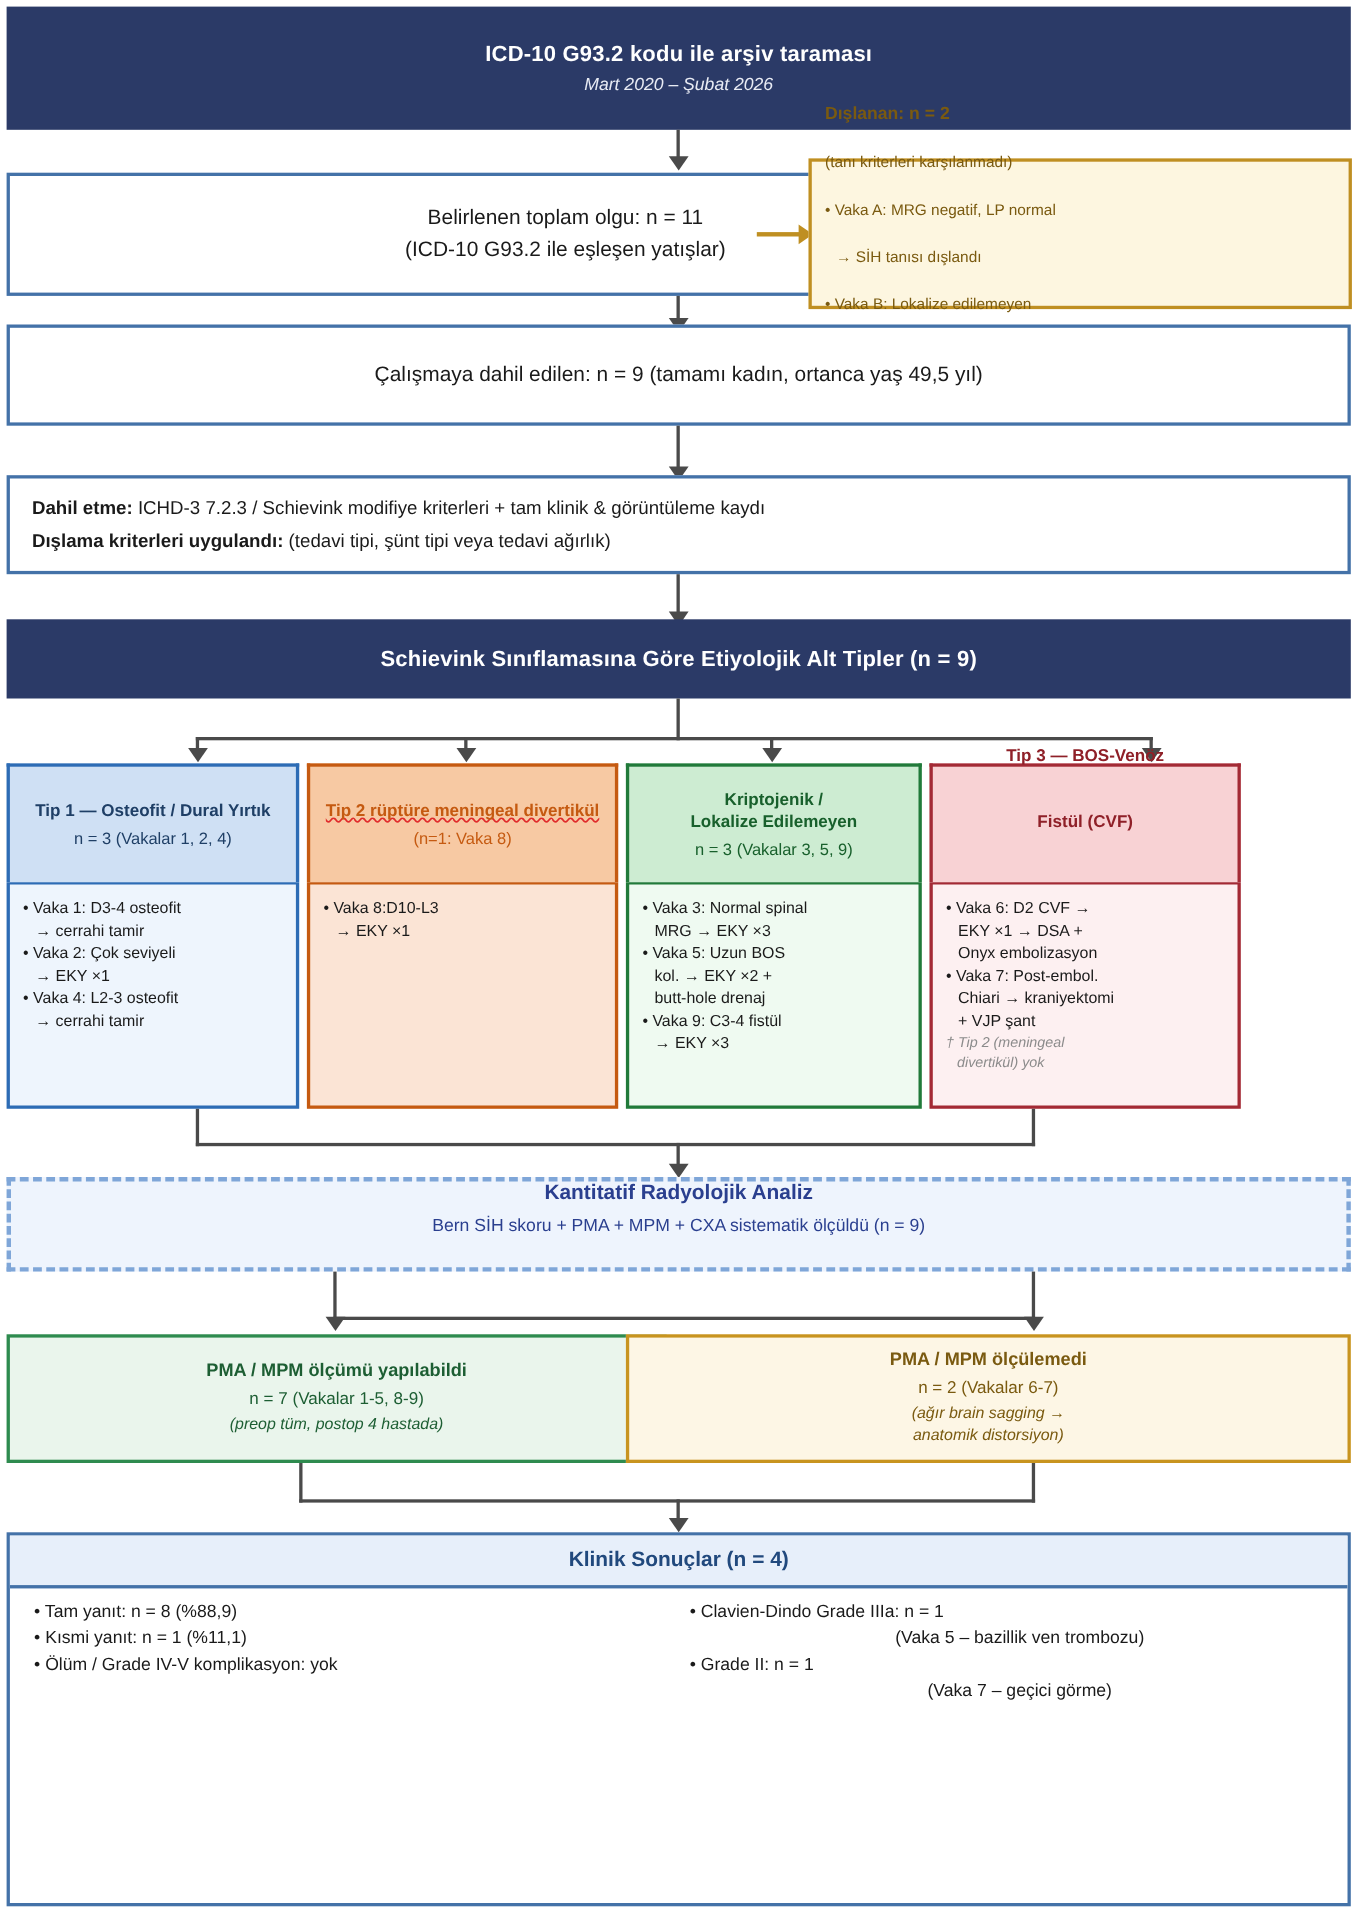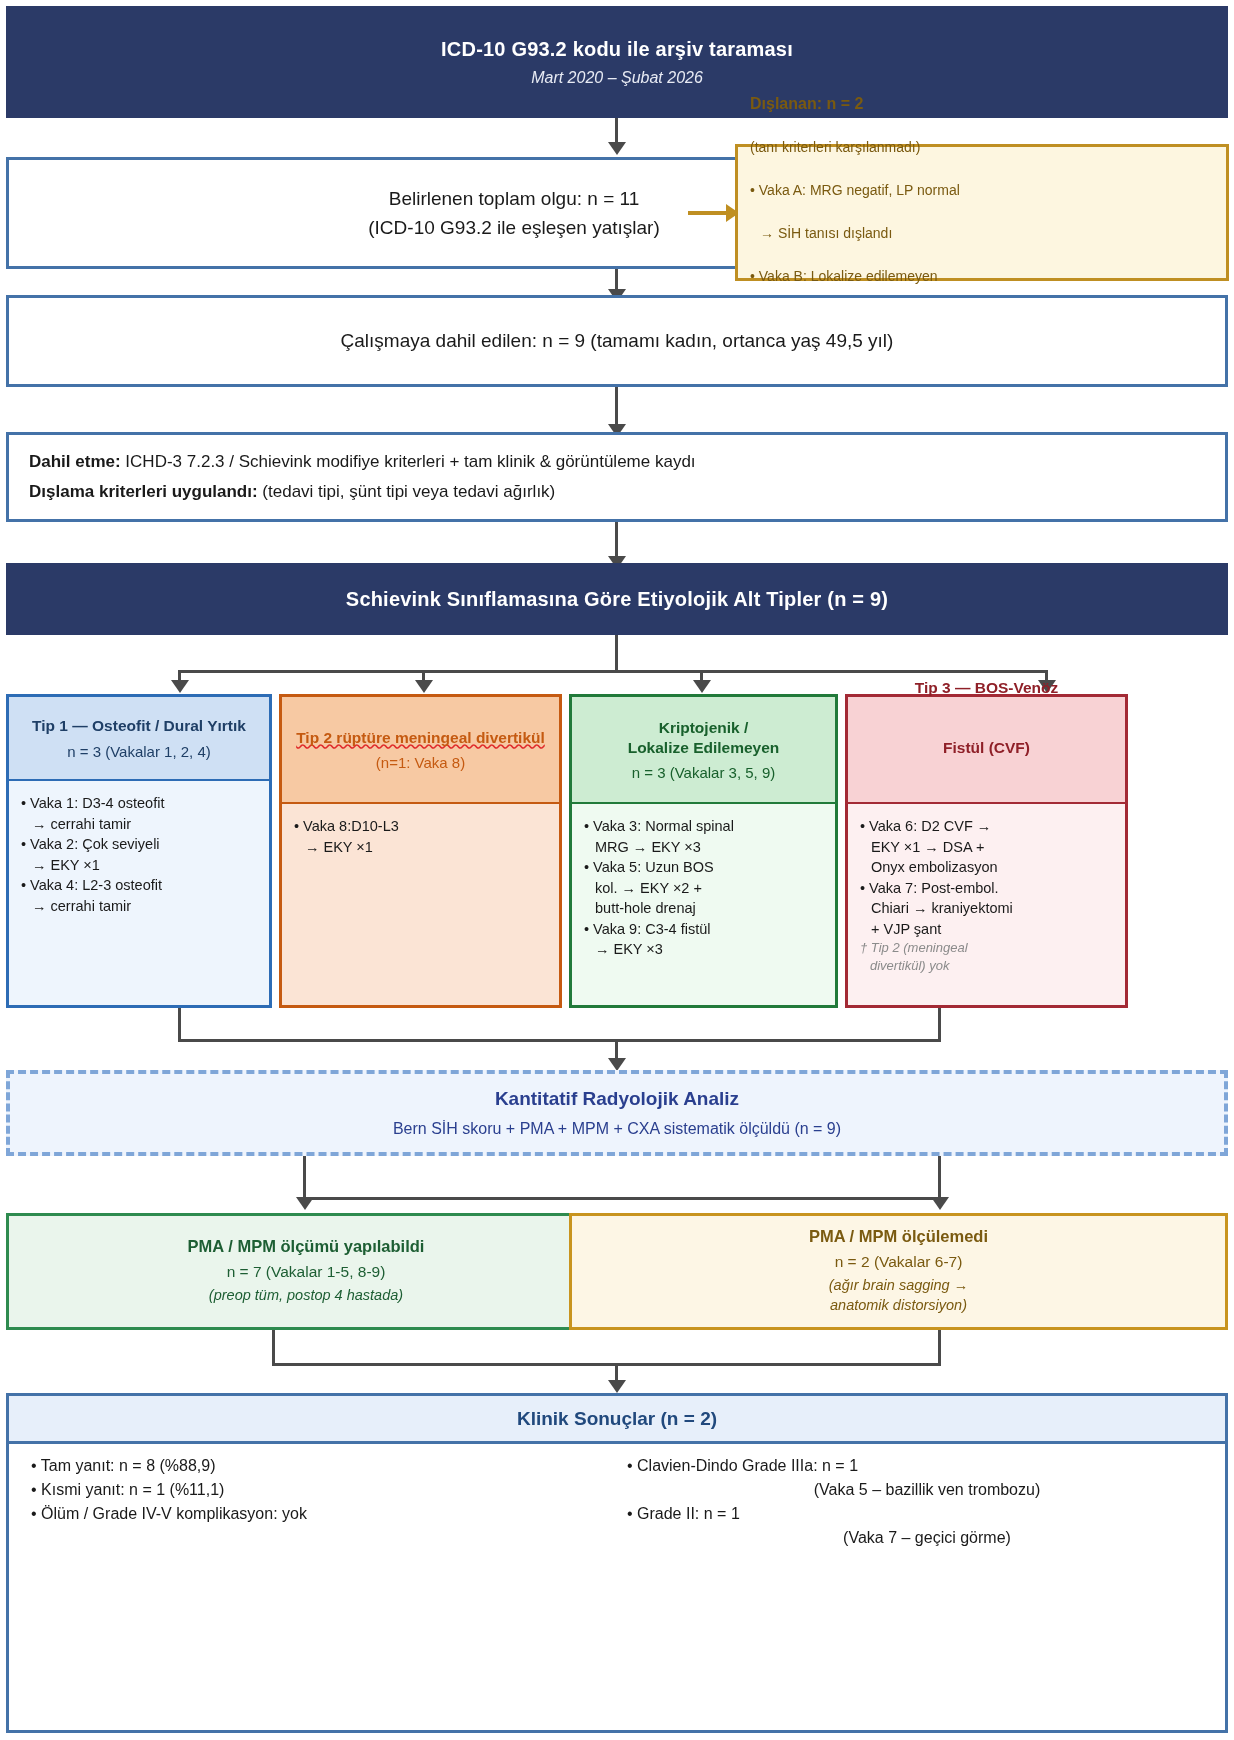--- a/index.html
+++ b/index.html
@@ -156,21 +156,21 @@
   .c4 .subhead { background: #f8d2d4; border: 3px solid #a32a35; border-bottom: none; color: #8f2028; }
   .c4 .subbody { background: #fdf0f1; border: 3px solid #a32a35; border-top: 2px solid #a32a35; }
 
   
   .dashed {
     background: #eef4fd;
     border: 4px dashed #7fa6d8;
     display: flex;
     flex-direction: column;
     align-items: center;
-    justify-content: center;
+    justify-content: flex-start;
     text-align: center;
     color: #2a3f8f;
   }
   .dashed .d-t { font-weight: bold; font-size: 19px; }
   .dashed .d-s { font-size: 16px; margin-top: 10px; }
 
   
   .pmabox {
     display: flex;
     flex-direction: column;
@@ -293,21 +293,21 @@
   <div class="vline" style="left:178px; top:670px; width:3px; height:14px;"></div>
   <div class="arrow-d" style="left:171px; top:680px;"></div>
   <div class="vline" style="left:422px; top:670px; width:3px; height:14px;"></div>
   <div class="arrow-d" style="left:415px; top:680px;"></div>
   <div class="vline" style="left:700px; top:670px; width:3px; height:14px;"></div>
   <div class="arrow-d" style="left:693px; top:680px;"></div>
   <div class="vline" style="left:1045px; top:670px; width:3px; height:14px;"></div>
   <div class="arrow-d" style="left:1038px; top:680px;"></div>
 
   <div class="subcol c1" style="left:6px; top:694px; width:266px; height:314px;">
-    <div class="subhead" style="height:85px;justify-content:center;">
+    <div class="subhead" style="height:108px;justify-content:center;">
       <div class="s-t">Tip 1 — Osteofit / Dural Yırtık</div>
       <div class="s-n">n = 3 (Vakalar 1, 2, 4)</div>
     </div>
     <div class="subbody">
       <div class="s-line">• Vaka 1: D3-4 osteofit</div>
       <div class="s-line s-ind">→ cerrahi tamir</div>
       <div class="s-line">• Vaka 2: Çok seviyeli</div>
       <div class="s-line s-ind">→ EKY ×1</div>
       <div class="s-line">• Vaka 4: L2-3 osteofit</div>
       <div class="s-line s-ind">→ cerrahi tamir</div>
@@ -390,21 +390,21 @@
     <div class="p-i" style="margin-top:0;">anatomik distorsiyon)</div>
   </div>
 
   <div class="vline" style="left:272px; top:1330px; width:3px; height:36px;"></div>
   <div class="vline" style="left:938px; top:1330px; width:3px; height:36px;"></div>
   <div class="hline" style="left:272px; top:1363px; width:669px;"></div>
   <div class="vline" style="left:615px; top:1363px; width:3px; height:22px;"></div>
   <div class="arrow-d" style="left:608px; top:1380px;"></div>
 
   <div class="node outcome" style="left:6px; top:1393px; width:1222px; height:340px;">
-    <div class="o-head">Klinik Sonuçlar (n = 2)</div>
+    <div class="o-head">Klinik Sonuçlar (n = 4)</div>
     <div class="o-body">
       <div class="o-col">
         <div class="o-line">• Tam yanıt: n = 8 (%88,9)</div>
         <div class="o-line">• Kısmi yanıt: n = 1 (%11,1)</div>
         <div class="o-line">• Ölüm / Grade IV-V komplikasyon: yok</div>
       </div>
       <div class="o-col right">
         <div class="o-line">• Clavien-Dindo Grade IIIa: n = 1</div>
         <div class="o-line o-ind">(Vaka 5 – bazillik ven trombozu)</div>
         <div class="o-line">• Grade II: n = 1</div>

